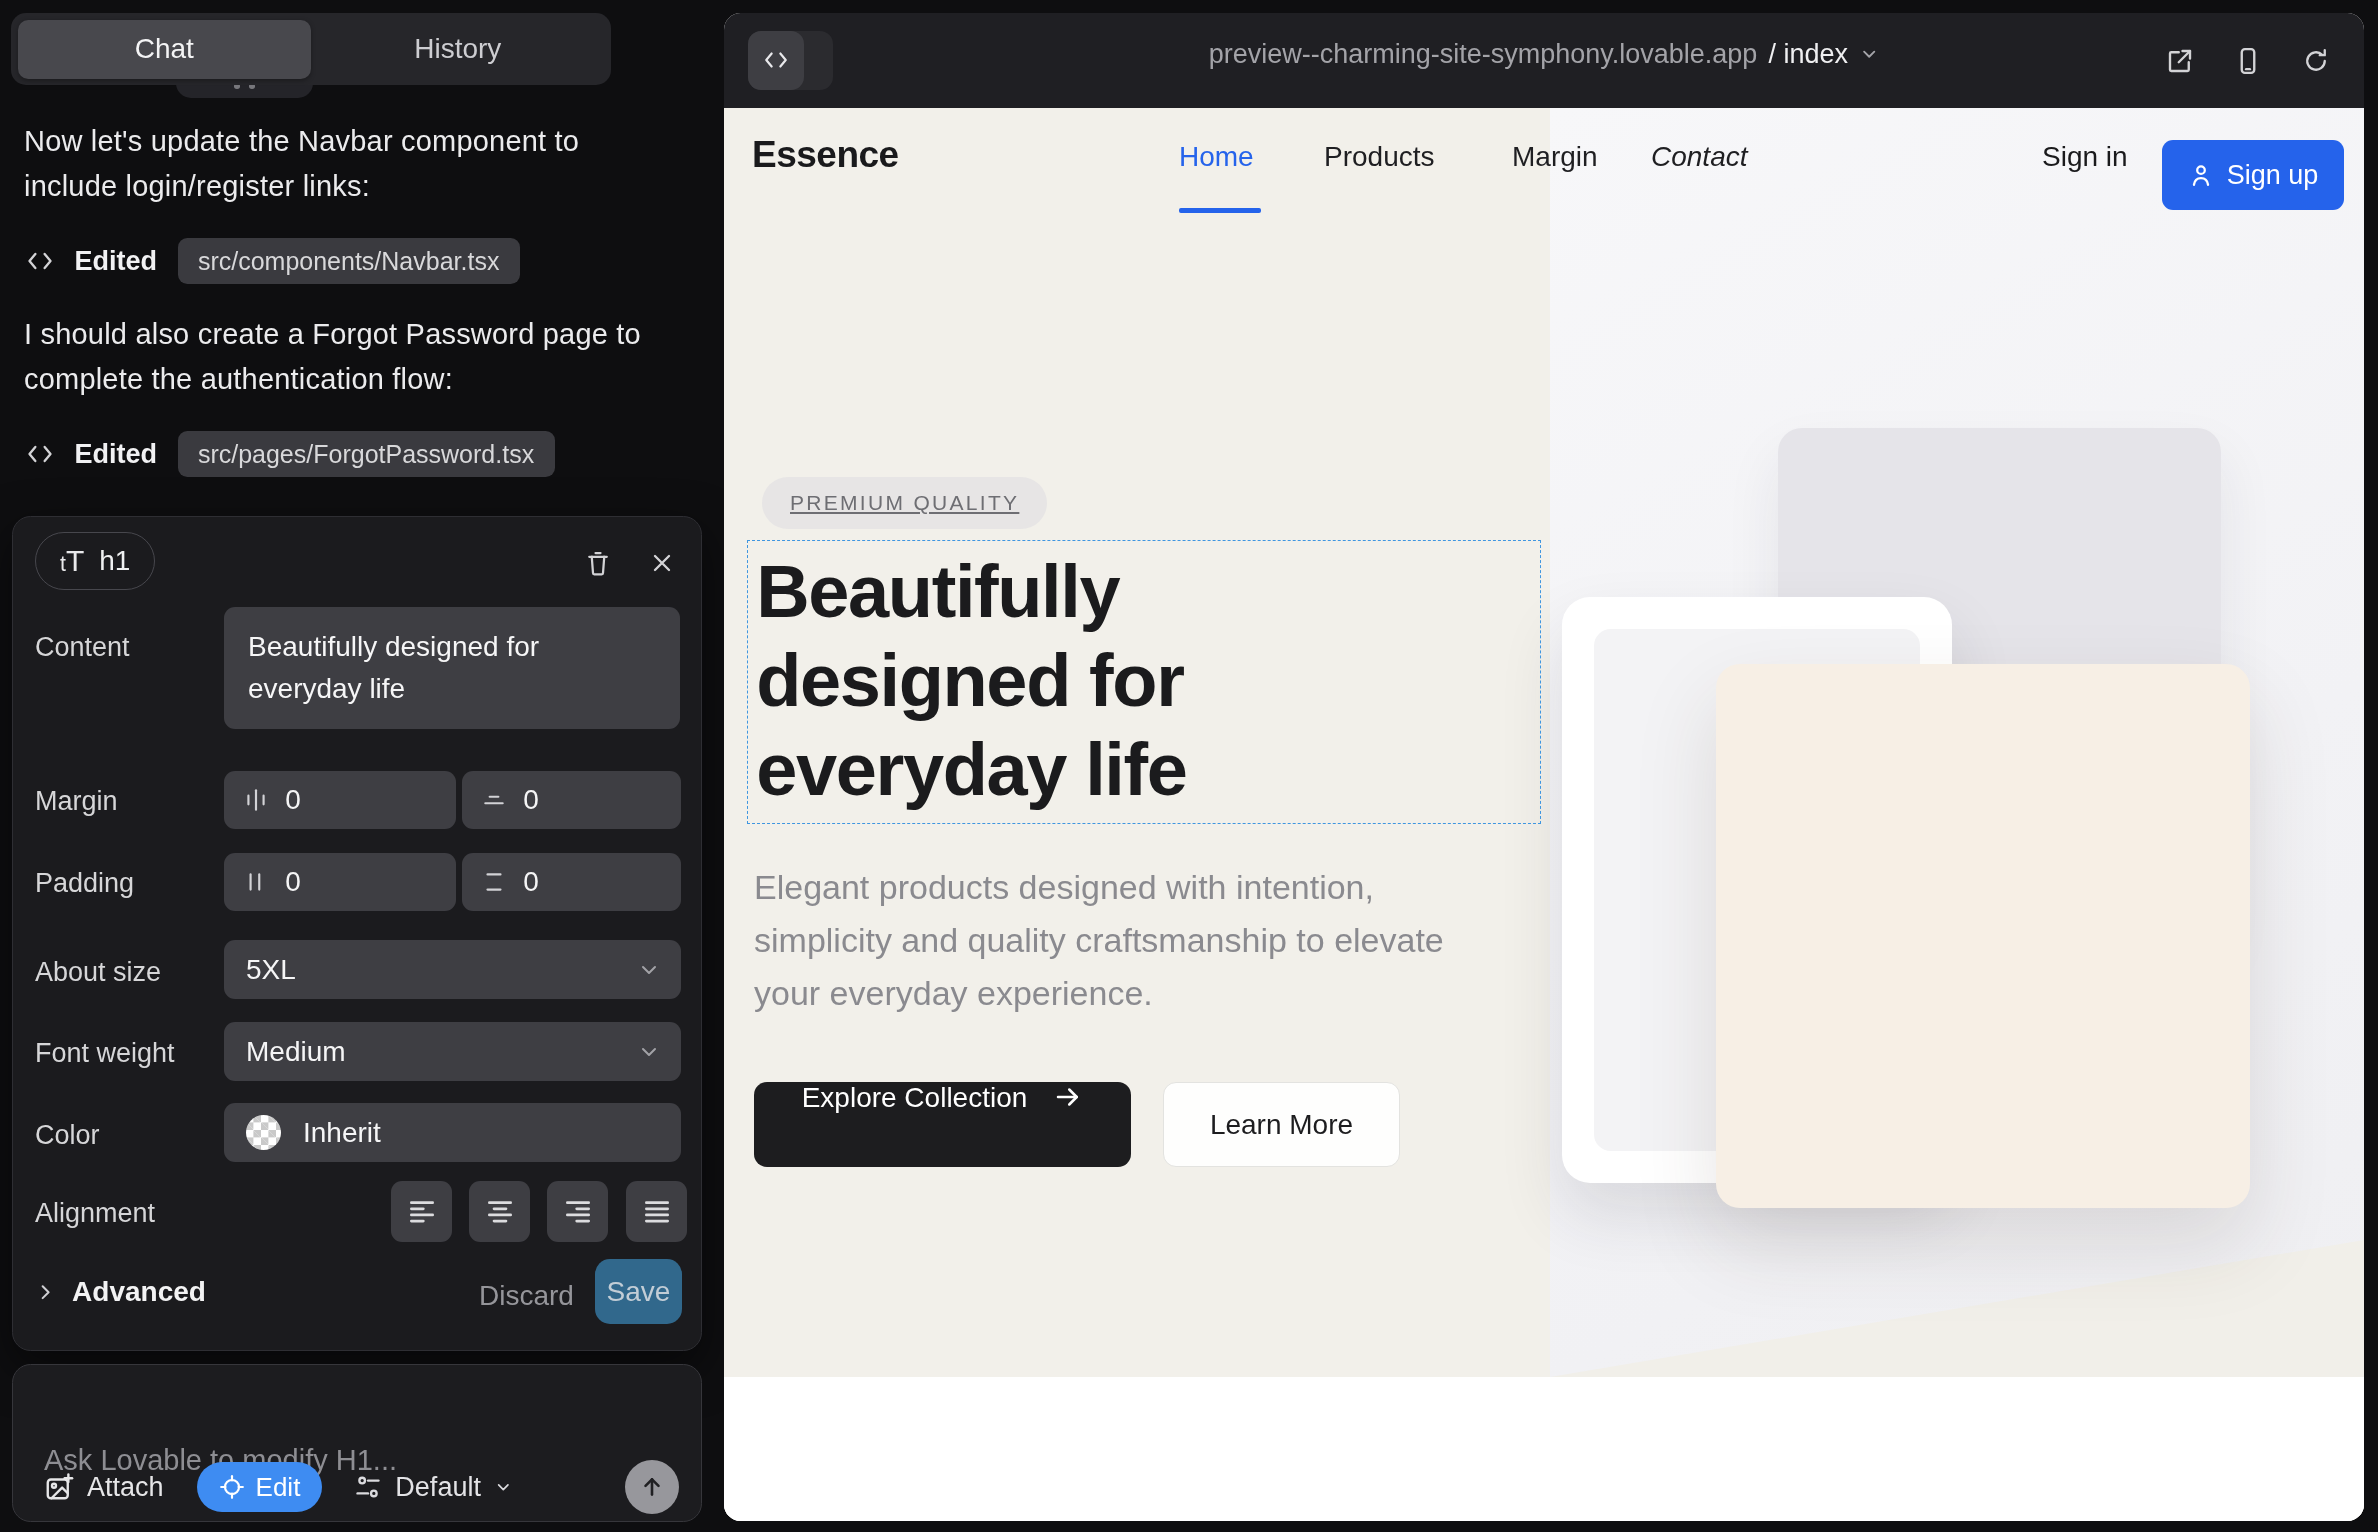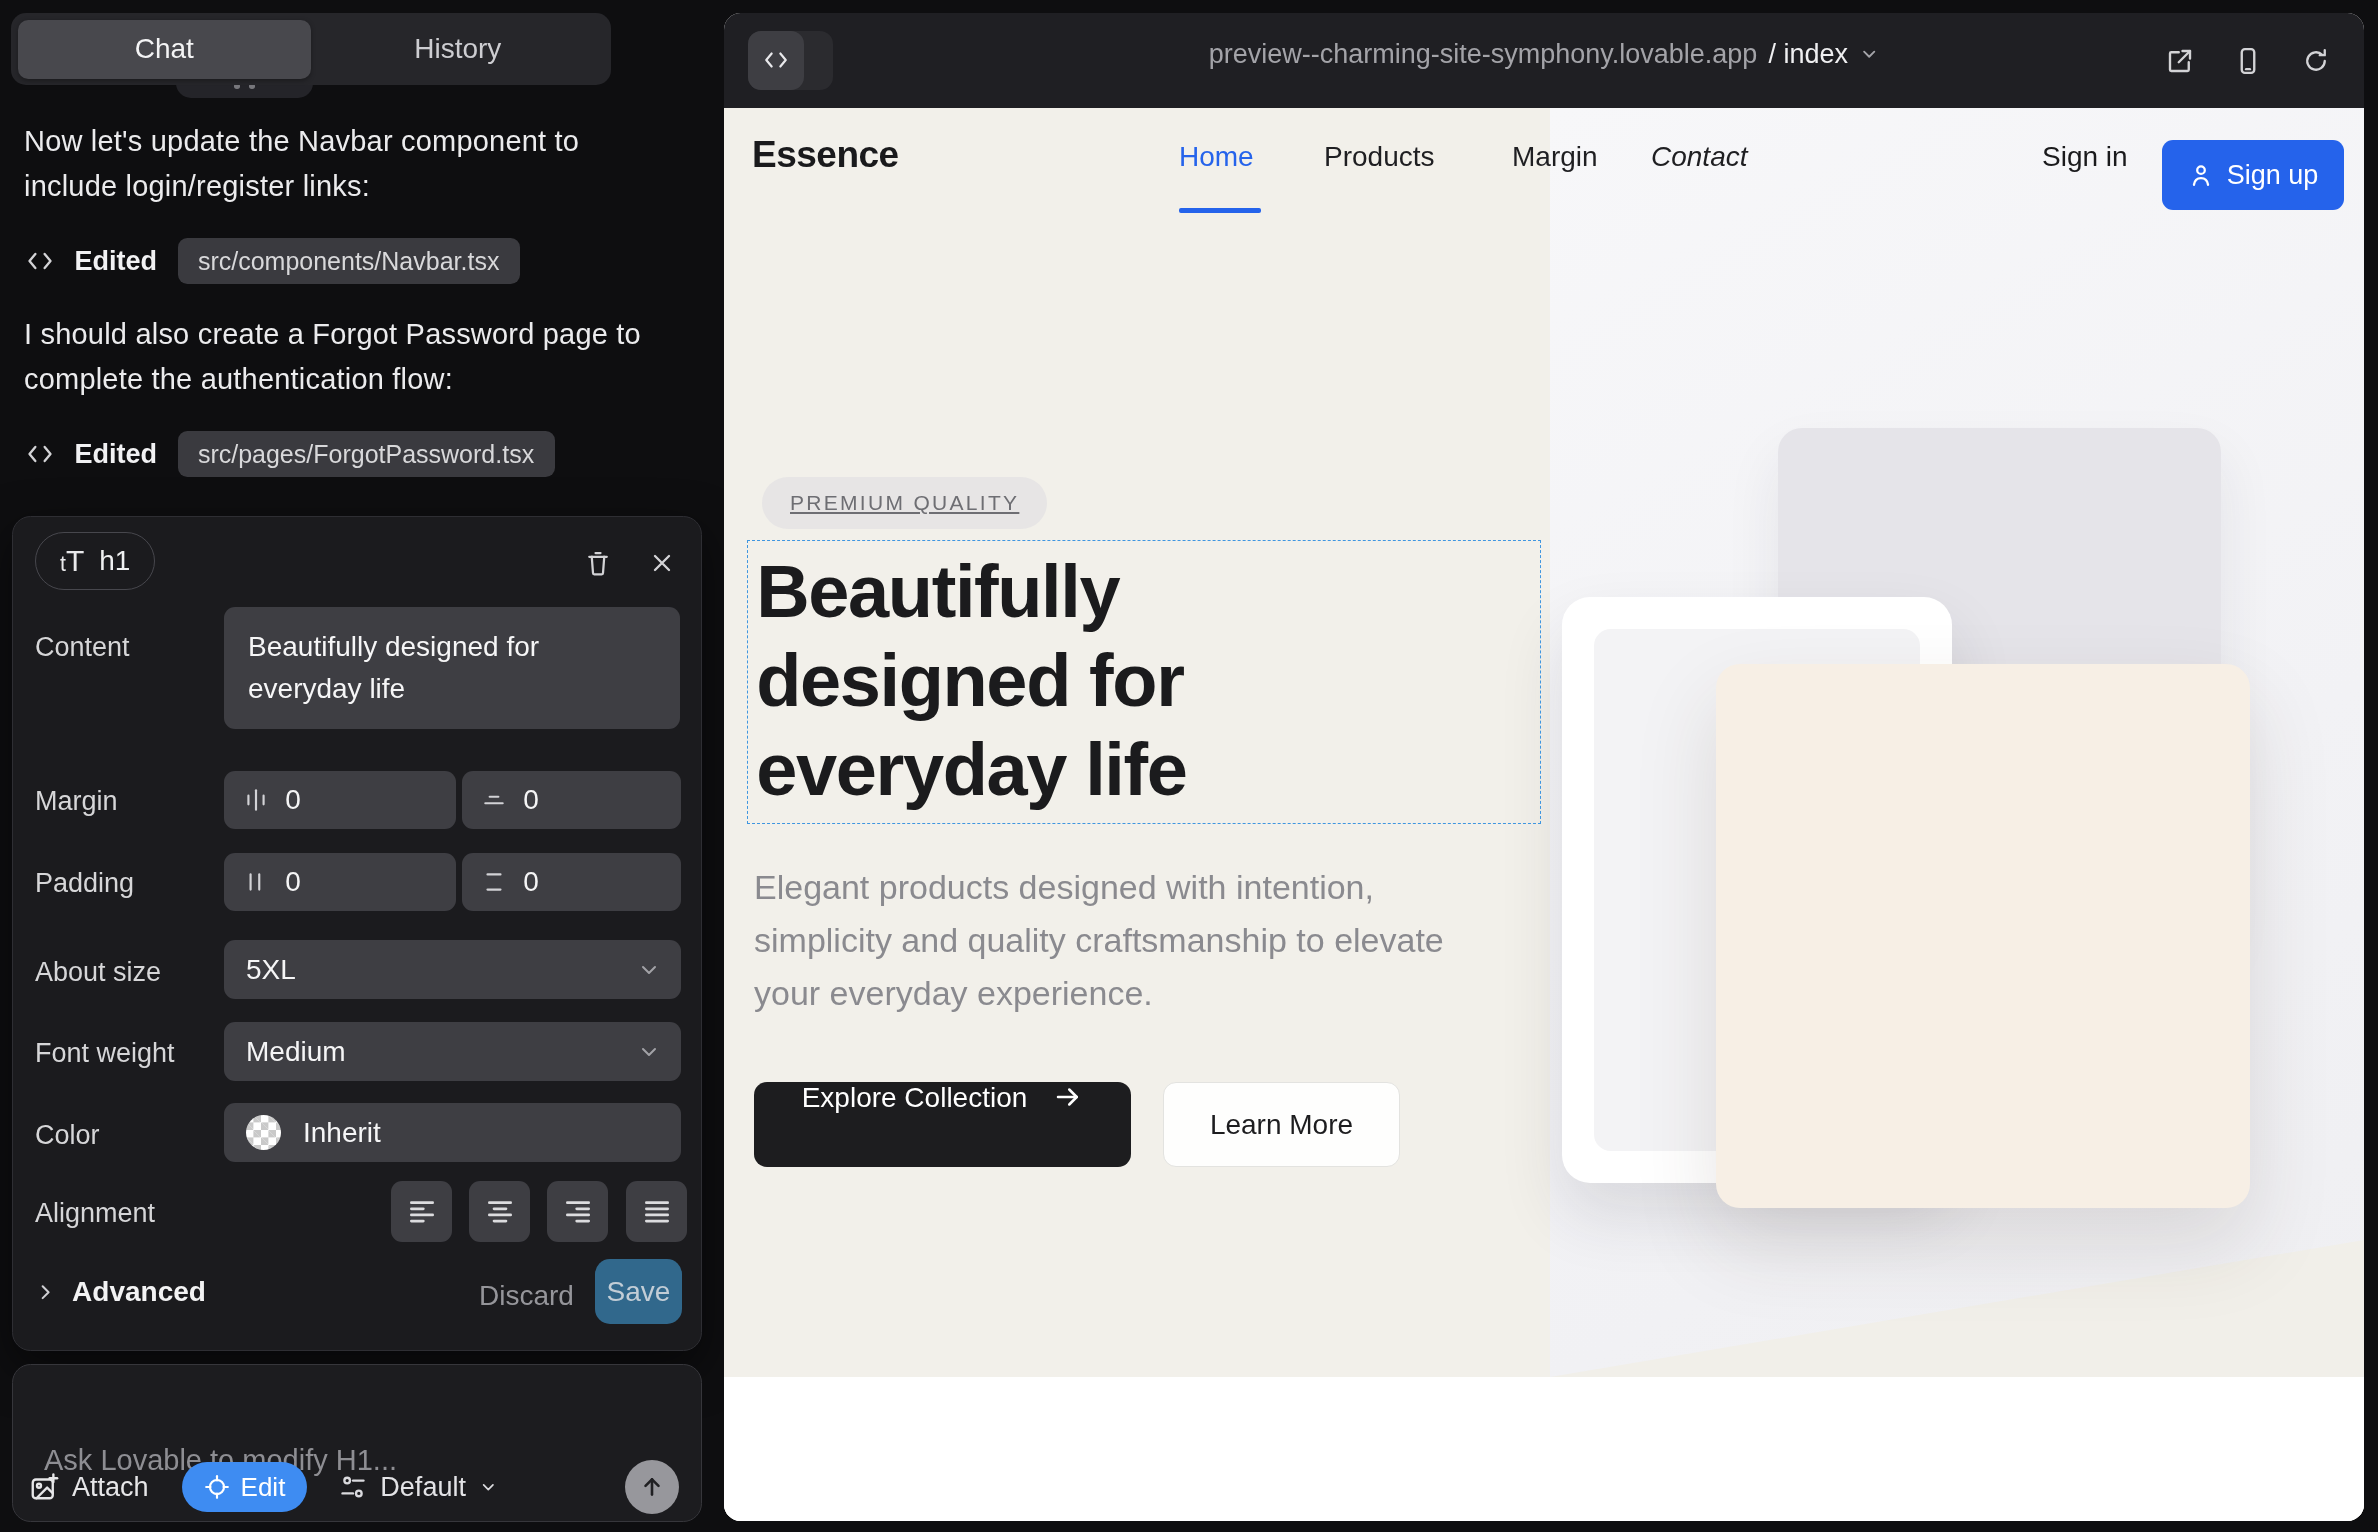--- a/index.html
+++ b/index.html
@@ -49,21 +49,21 @@
   .advanced{display:flex;align-items:center;gap:16.7px;color:#f3f3f4;font-size:28px;font-weight:600;cursor:pointer;}
   .advanced svg{color:#cfcfd3;}
   .discard{font-size:28px;color:#95959a;cursor:pointer;}
   .save{width:87px;height:65px;border-radius:15px;background:#31688c;color:#c2cdd6;font-size:28px;
         display:flex;align-items:center;justify-content:center;cursor:pointer;}
 
   
   .prompt{left:12px;top:1364px;width:690px;height:158px;background:#1c1c1f;border:1.4px solid #36363b;
           border-radius:18.6px;}
   .placeholder{left:31px;top:31px;font-size:29px;color:#8e8e93;margin-top:48px;}
-  .prompt-row{left:16px;right:22px;top:96px;height:52px;display:flex;align-items:center;}
+  .prompt-row{left:31px;right:22px;top:96px;height:52px;display:flex;align-items:center;}
   .attach{display:flex;align-items:center;gap:13px;color:#e6e6e8;font-size:27px;cursor:pointer;}
   .edit-pill{margin-left:33px;height:50px;border-radius:25px;background:#3e8cf2;color:#fff;display:flex;
              align-items:center;gap:11px;padding:0 22px;font-size:26px;cursor:pointer;}
   .mode{margin-left:32px;display:flex;align-items:center;gap:13px;color:#e3e3e6;font-size:27px;cursor:pointer;}
   .mode svg{color:#dadade;}
   .send{margin-left:auto;width:54px;height:54px;border-radius:50%;background:#97979c;color:#202023;
         display:flex;align-items:center;justify-content:center;cursor:pointer;}
 
   
   .frame{left:724px;top:13px;width:1640px;height:1508px;border-radius:16.7px;overflow:hidden;background:#fff;}

